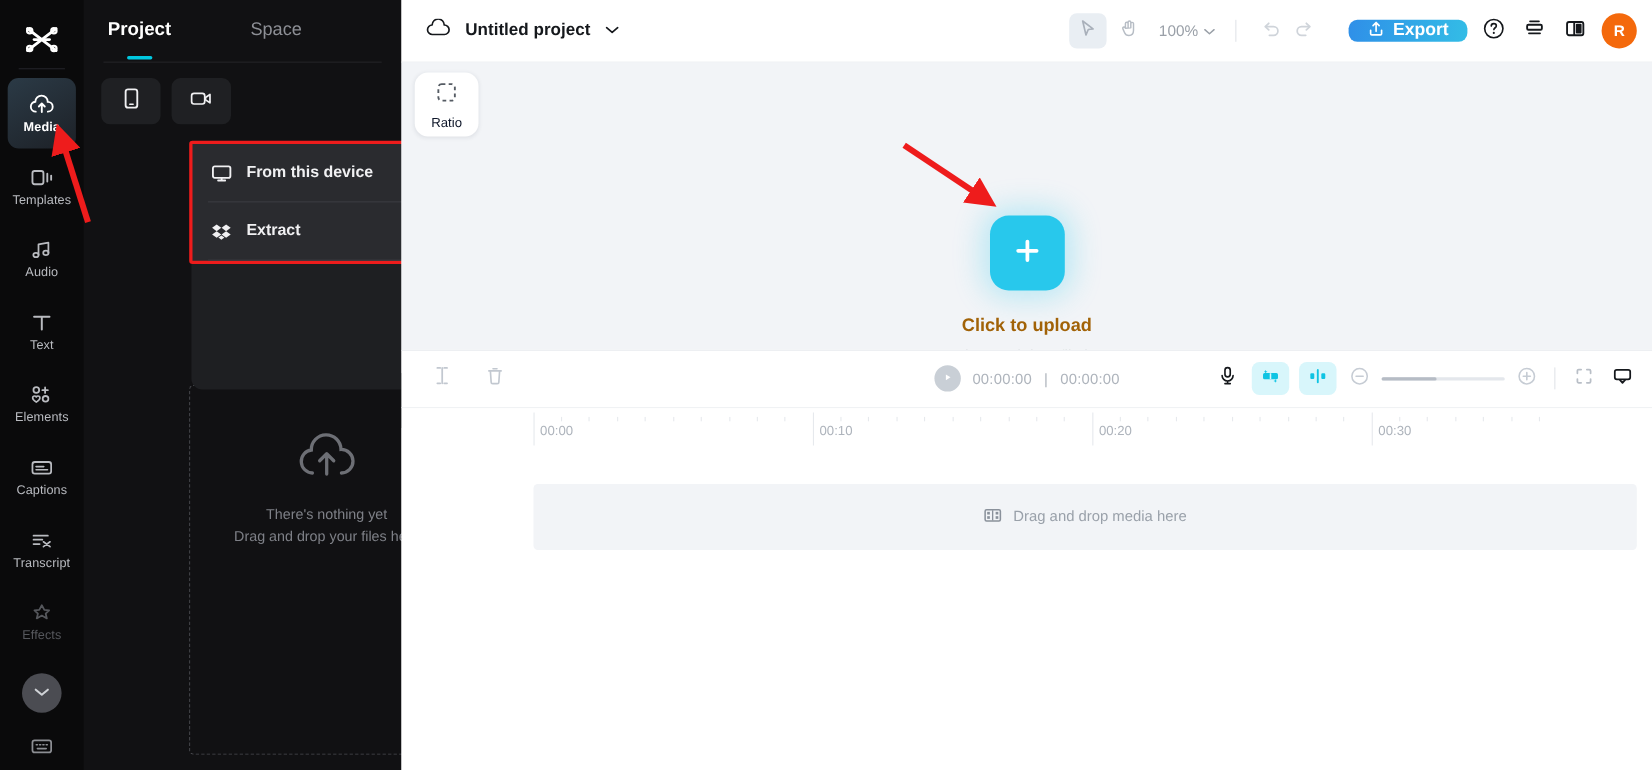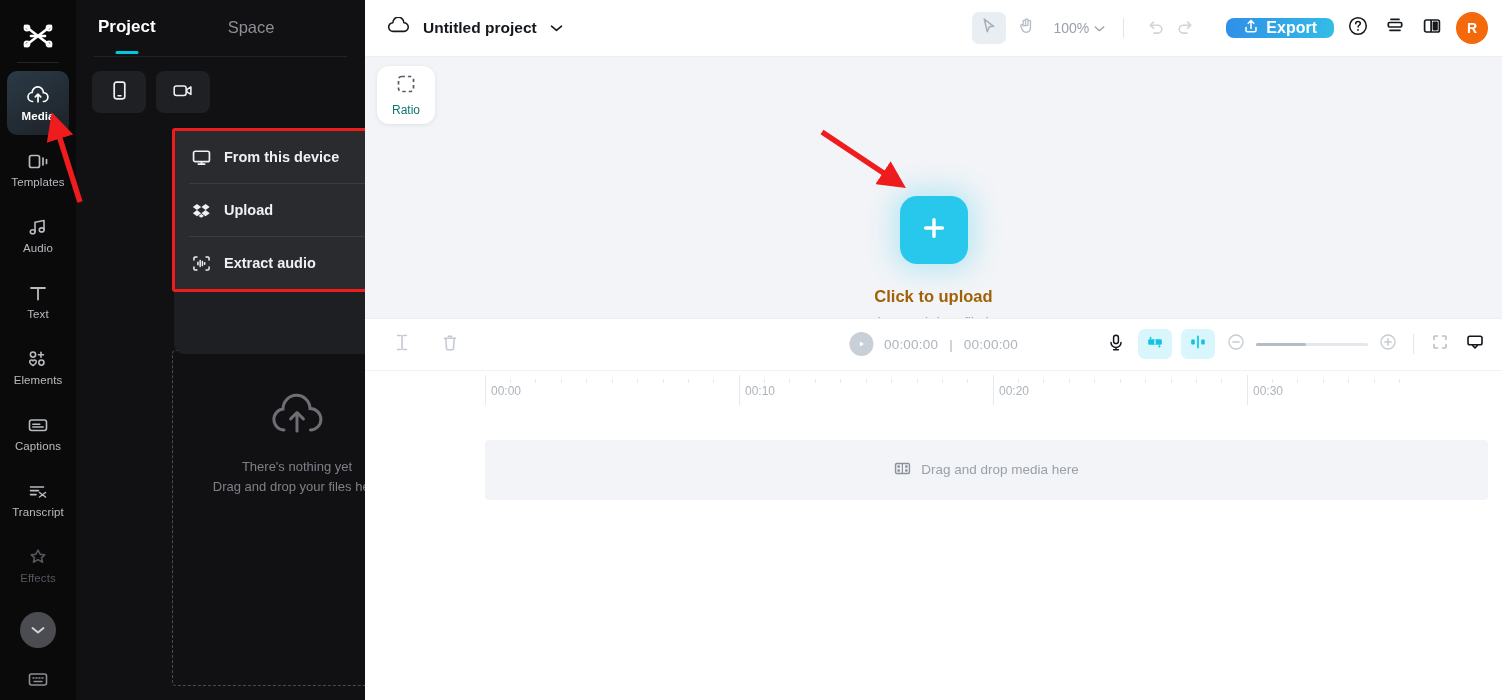--- a/index.html
+++ b/index.html
@@ -121,21 +121,21 @@
   .icon-btn { width: 26px; height: 26px; display:flex;align-items:center;justify-content:center; cursor:pointer; }
 
   
   .canvas { flex: 1; background: #f2f4f7; position: relative; min-height:0; }
   .ratio-btn {
     position: absolute; left: 12px; top: 9px; width: 58px; height: 58px;
     background: #fff; border-radius: 12px; box-shadow: 0 1px 4px rgba(20,30,50,.09);
     display: flex; flex-direction: column; align-items: center; justify-content: center; gap: 4px;
     cursor: pointer;
   }
-  .ratio-btn .rl { font-size: 12px; color: #0f766e; }
+  .ratio-btn .rl { font-size: 12px; color: #0f172a; }
   .collapse-handle {
     position: absolute; left: 0; top: 282px; width: 14px; height: 50px;
     background: #2d2e31; border-radius: 0 8px 8px 0;
     display: flex; align-items: center; justify-content: center; cursor: pointer;
   }
   .upload-hero {
     position: absolute; left: 0; right: 0; top: 139px;
     display: flex; flex-direction: column; align-items: center;
   }
   .plus-btn {
@@ -366,35 +366,24 @@
           <div class="menu-item">
             <span class="mico">
               <svg width="19" height="17" viewBox="0 0 20 18" fill="none">
                 <path d="M5.2 2.2L.8 5.4l4.4 3.2 4.4-3.2z" fill="#f0f0f2"></path>
                 <path d="M14.3 2.2l-4.4 3.2 4.4 3.2 4.4-3.2z" fill="#f0f0f2"></path>
                 <path d="M.8 11.8l4.4 3.2 4.4-3.2-4.4-3.2z" fill="#f0f0f2"></path>
                 <path d="M18.7 11.8l-4.4-3.2-4.4 3.2 4.4 3.2z" fill="#f0f0f2"></path>
                 <path d="M9.75 12.7l-2.9 2.1 2.9 2 2.9-2z" fill="#f0f0f2"></path>
               </svg>
             </span>
-            <span>Upload</span>
+            <span>Extract</span>
           </div>
         </div>
         <div class="menu-sep"></div>
-        <div class="menu-group">
-          <div class="menu-item">
-            <span class="mico">
-              <svg width="19" height="17" viewBox="0 0 20 18" fill="none">
-                <path d="M2 5.2V3.4A1.4 1.4 0 0 1 3.4 2h1.8M14.8 2h1.8A1.4 1.4 0 0 1 18 3.4v1.8M18 12.8v1.8a1.4 1.4 0 0 1-1.4 1.4h-1.8M5.2 16H3.4A1.4 1.4 0 0 1 2 14.6v-1.8" stroke="#f0f0f2" stroke-width="1.6" stroke-linecap="round"></path>
-                <path d="M6.2 7.6v2.8M8.6 5.8v6.4M11 7v4M13.4 8.2v1.6" stroke="#f0f0f2" stroke-width="1.6" stroke-linecap="round"></path>
-              </svg>
-            </span>
-            <span>Extract audio</span>
-          </div>
-        </div>
       </div>
     </div>
   </div>
 
   <div class="main">
 
     <div class="topbar">
       <div class="proj">
         <span>
           <svg width="23" height="18" viewBox="0 0 24 18" fill="none">

